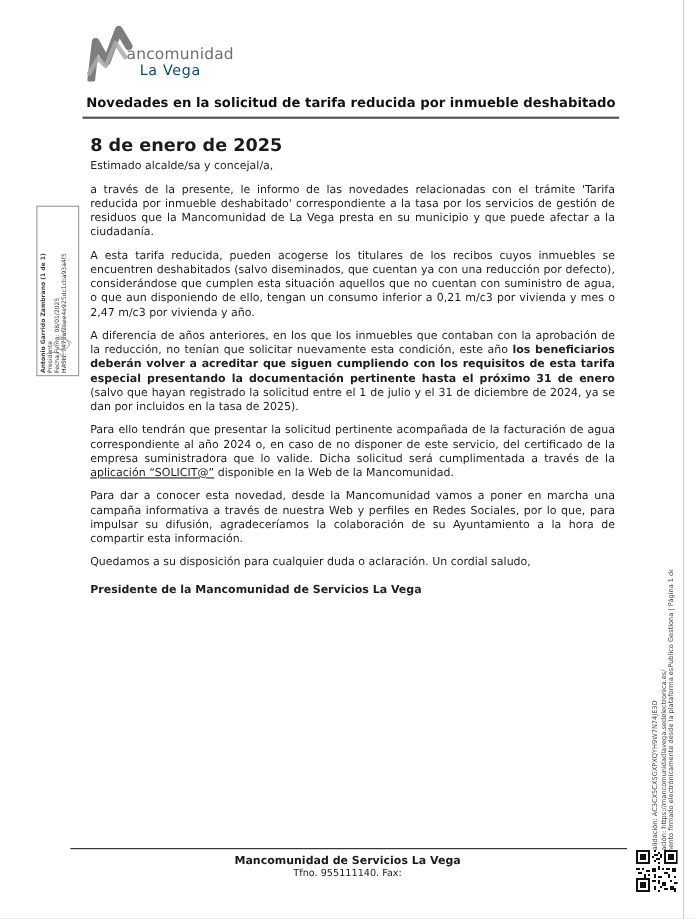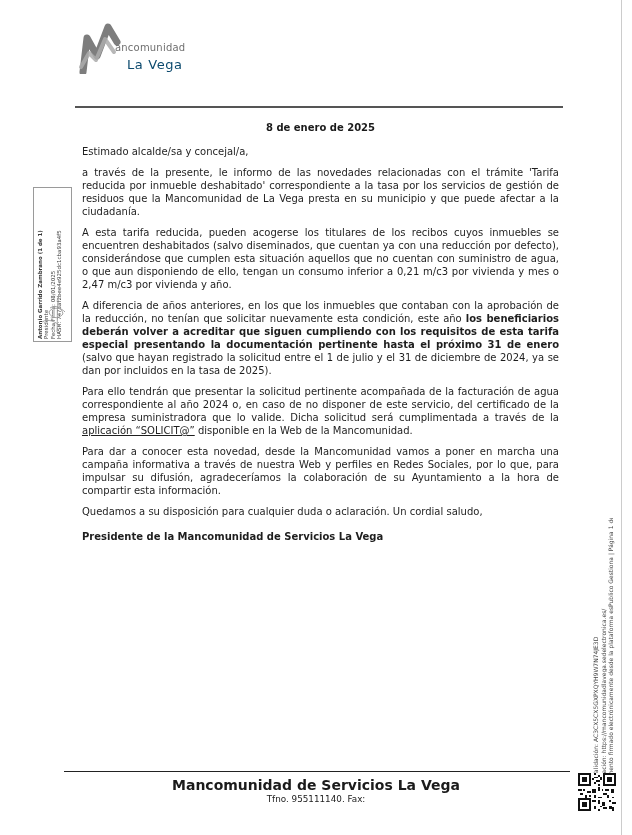--- a/index.html
+++ b/index.html
@@ -6,30 +6,30 @@
   .page {
     position:relative; width:632px; height:835px; margin:0 auto;
     background:#ffffff; overflow:hidden;
     font-family:"DejaVu Sans", sans-serif; color:#1b1b1b;
   }
   .right-edge-line { position:absolute; left:621px; top:0; width:1px; height:835px; background:#cccccc; }
 
   
   .logo-wrap { position:absolute; left:76px; top:22px; width:200px; height:56px; }
   .logo-mark { position:absolute; left:0; top:0; }
-  .brand-top { position:absolute; left:39px; top:20px; font-size:10px; color:#6f6f6f; letter-spacing:0.2px; }
+  .brand-top { position:absolute; left:39px; top:20px; font-size:14px; color:#6f6f6f; letter-spacing:0.2px; }
   .brand-bottom { position:absolute; left:51px; top:35px; font-size:13px; color:#0c4a6e; letter-spacing:0.6px; }
 
   
   .doc-title { position:absolute; left:75px; top:86px; width:488px; text-align:center;
     font-weight:bold; font-size:12px; color:#111; }
   .title-rule { position:absolute; left:75px; top:106px; width:488px; height:2px; background:#555; }
 
-  .doc-date { position:absolute; left:82px; top:122px; width:477px; text-align:center;
-    font-weight:bold; font-size:10px; }
+  .doc-date { position:absolute; left:82px; top:122px; width:477px; text-align:left;
+    font-weight:bold; font-size:16px; }
 
   
   .content { position:absolute; left:82px; top:145px; width:477px;
     font-size:10px; line-height:13px; text-align:justify; color:#1e1e1e; }
   .content p { margin:0 0 8px 0; }
   .seg-bold { font-weight:bold; }
   .seg-link { text-decoration:underline;margin-top:12px; }
   .sig-block { margin-top:12px; font-weight:bold; }
   .sig-block div { line-height:13.5px; }
 
@@ -44,41 +44,42 @@
 
   
   .legal-rot-wrap { position:absolute; left:592px; top:518px; width:24px; height:274px; }
   .legal-rot { position:absolute; left:0; top:0; width:274px; height:24px;
     transform-origin:0 0; transform: rotate(-90deg) translateX(-274px); }
   .legal-rot div { font-size:6px; line-height:7.5px; color:#444; white-space:nowrap; overflow:hidden; }
 
   
   .footer-rule { position:absolute; left:64px; top:771px; width:506px; height:1px; background:#222; }
   .footer { position:absolute; left:40px; top:777px; width:552px; text-align:center; }
-  .footer .org { font-weight:bold; font-size:14px; margin-bottom:1px; }
+  .footer .org { font-weight:bold; font-size:10px; margin-bottom:1px; }
   .footer .addr { font-size:8.8px; line-height:10.5px; color:#222; }
   .footer .phone { font-size:8.8px; line-height:10.5px; color:#222; }
   .qr { position:absolute; left:578px; top:772px; width:38px; height:40px; }
 </style>
 </head>
 <body>
 
 <div class="page">
 
   <div class="right-edge-line"></div>
 
   <div class="logo-wrap">
     <svg class="logo-mark" width="46" height="52" viewBox="0 0 46 52">
       <polyline points="7,50 11,16 21,34 32,5 41,20" fill="none" stroke="#7d7d7d" stroke-width="7" stroke-linejoin="round" stroke-linecap="round"></polyline>
       <polyline points="5,45 13,31 20,38 29,17 38,30" fill="none" stroke="#ababab" stroke-width="4" stroke-linejoin="round" stroke-linecap="round" opacity="0.85"></polyline>
     </svg>
     <span class="brand-top">ancomunidad</span>
     <span class="brand-bottom">La Vega</span>
   </div>
 
+  <div class="doc-title">Novedades en la solicitud de tarifa reducida por inmueble deshabitado</div>
   <div class="title-rule"></div>
 
   <div class="doc-date">8 de enero de 2025</div>
 
   <div class="content">
     <p>Estimado alcalde/sa y concejal/a,</p>
     <p>a través de la presente, le informo de las novedades relacionadas con el trámite 'Tarifa reducida por inmueble deshabitado' correspondiente a la tasa por los servicios de gestión de residuos que la Mancomunidad de La Vega presta en su municipio y que puede afectar a la ciudadanía.</p>
     <p>A esta tarifa reducida, pueden acogerse los titulares de los recibos cuyos inmuebles se encuentren deshabitados (salvo diseminados, que cuentan ya con una reducción por defecto), considerándose que cumplen esta situación aquellos que no cuentan con suministro de agua, o que aun disponiendo de ello, tengan un consumo inferior a 0,21 m/c3 por vivienda y mes o 2,47 m/c3 por vivienda y año.</p>
     <p><span>A diferencia de años anteriores, en los que los inmuebles que contaban con la aprobación de la reducción, no tenían que solicitar nuevamente esta condición, este año </span><span class="seg-bold">los beneficiarios deberán volver a acreditar que siguen cumpliendo con los requisitos de esta tarifa especial presentando la documentación pertinente hasta el próximo 31 de enero</span><span> (salvo que hayan registrado la solicitud entre el 1 de julio y el 31 de diciembre de 2024, ya se dan por incluidos en la tasa de 2025).</span></p>
     <p><span>Para ello tendrán que presentar la solicitud pertinente acompañada de la facturación de agua correspondiente al año 2024 o, en caso de no disponer de este servicio, del certificado de la empresa suministradora que lo valide. Dicha solicitud será cumplimentada a través de la </span><span class="seg-link">aplicación “SOLICIT@”</span><span> disponible en la Web de la Mancomunidad.</span></p>

